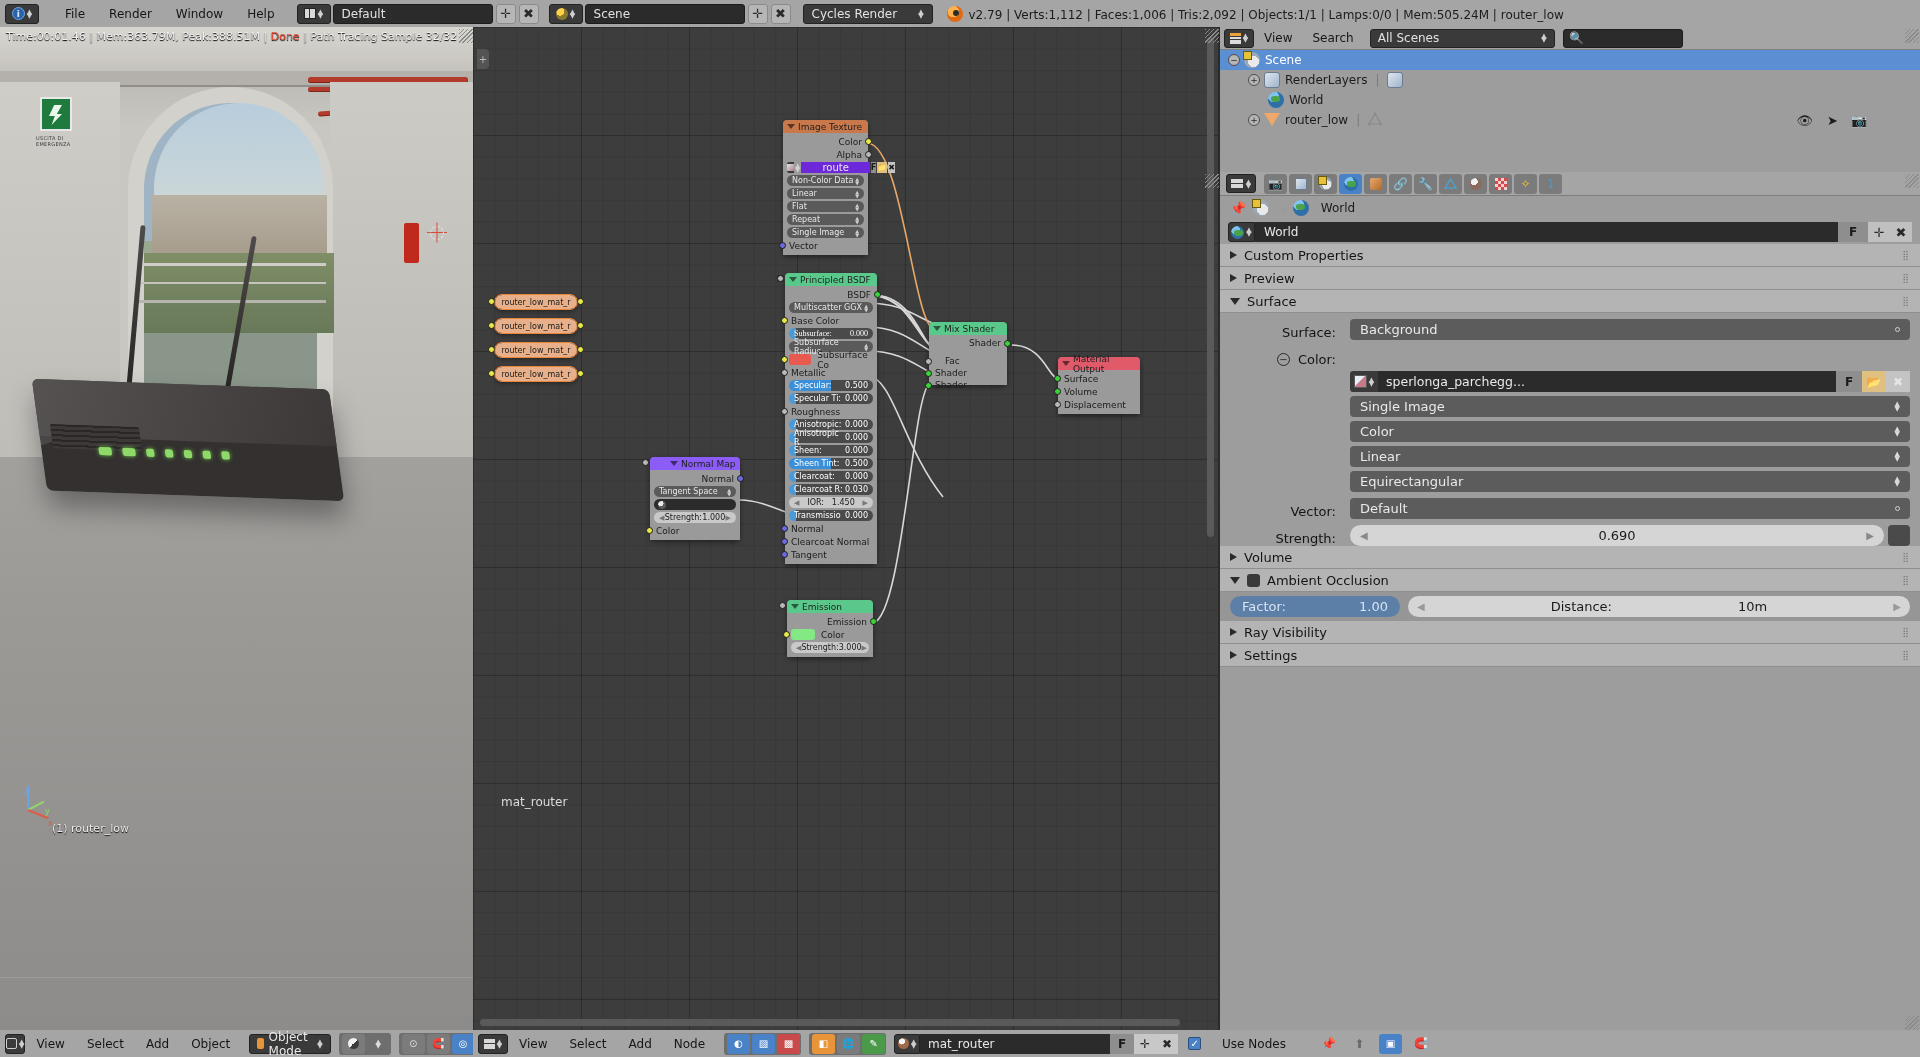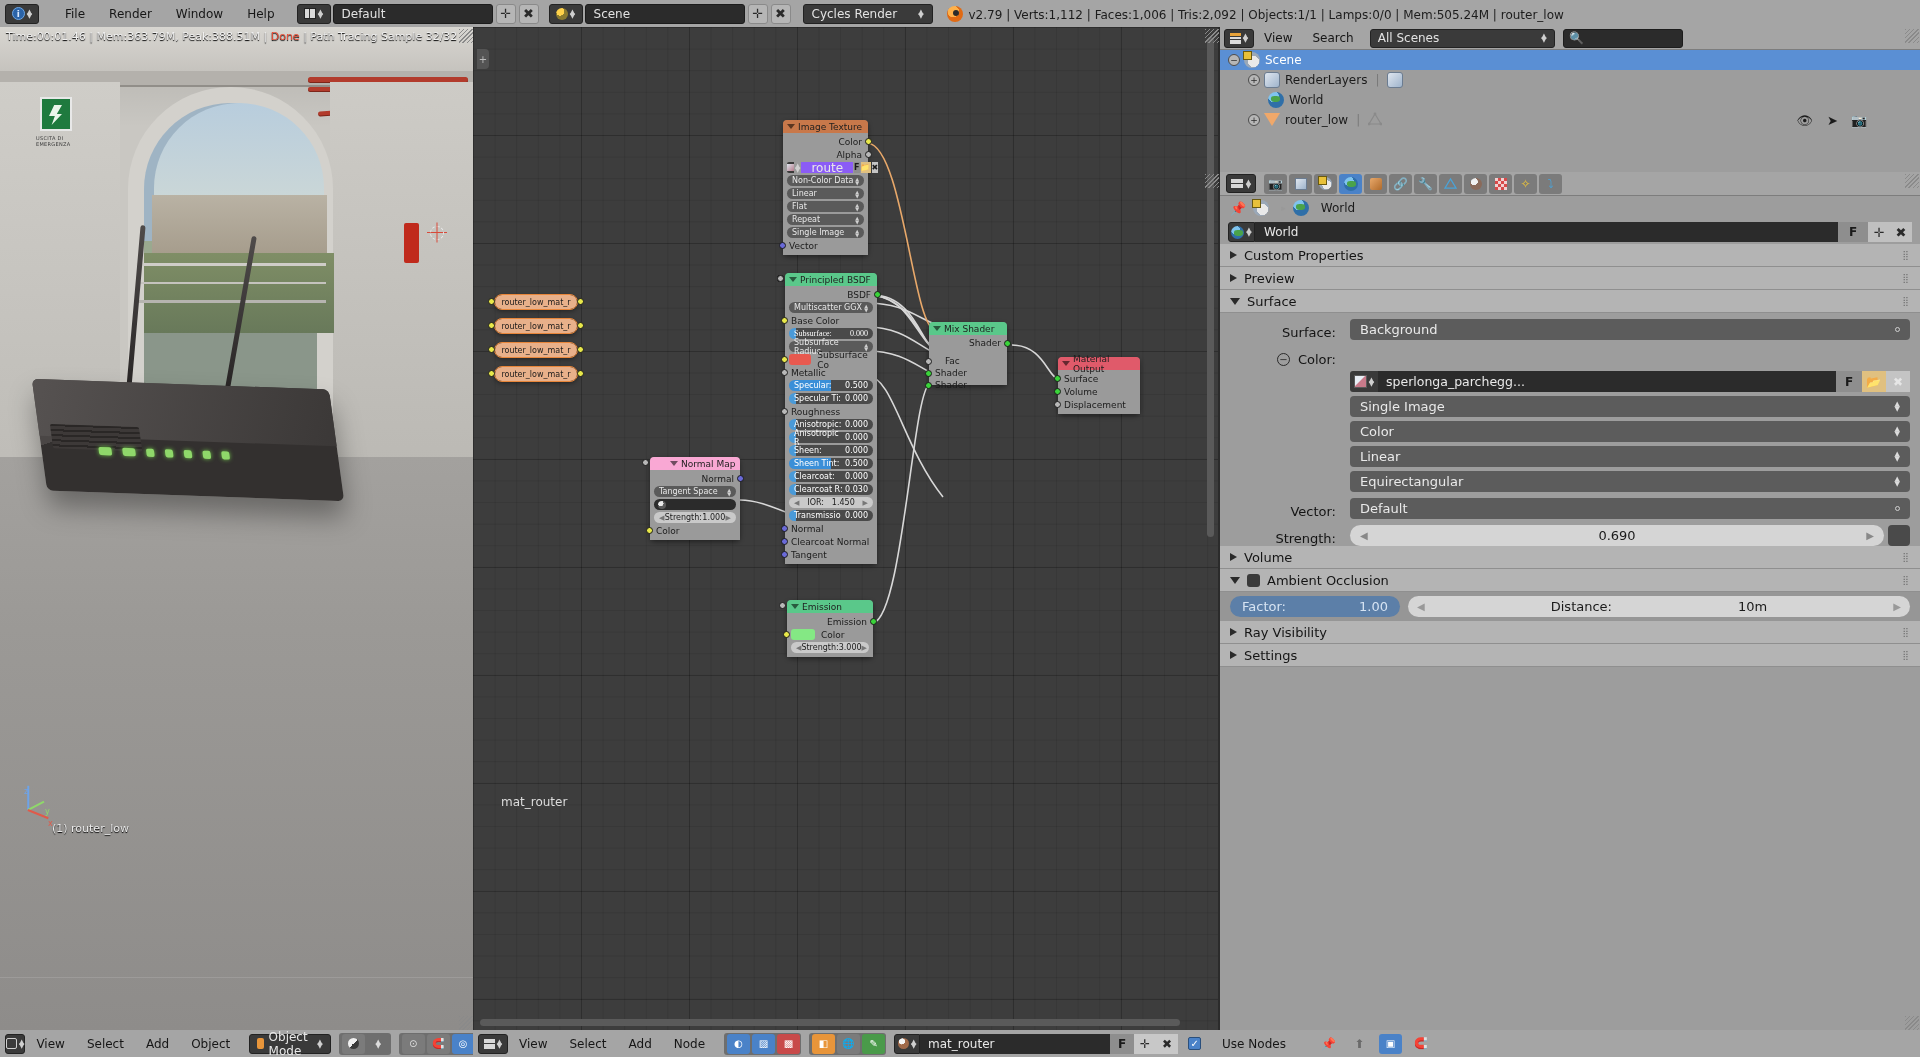--- a/index.html
+++ b/index.html
@@ -387,21 +387,21 @@
           <span>Alpha</span>
         </div>
         <div class="row" style="gap:1px;">
           <span style="width:11px;height:11px;background:#3a3a3a;border-radius:2px 0 0 2px;display:flex;align-items:center;justify-content:center;">
             <span style="width:7px;height:7px;background:linear-gradient(135deg,#dfe6ef,#b47a8a);"></span>
             </span>
           <span class="spin">
               <span>▲</span>
               <span>▼</span>
             </span>
-          <span style="flex:1;height:11px;background:#8b5cf6;display:flex;align-items:center;padding:0 10px;color:#e8e8e8;font-size:12px;">route</span>
+          <span style="flex:1;height:11px;background:#6d28d9;display:flex;align-items:center;padding:0 21px;color:#e8e8e8;font-size:10px;">route</span>
           <span style="width:10px;height:11px;background:#8e8e8e;display:flex;align-items:center;justify-content:center;font-size:8px;font-weight:bold;color:#1a1a1a;">F</span>
           <span style="width:11px;height:11px;background:#e0c080;display:flex;align-items:center;justify-content:center;font-size:8px;">📁</span>
           <span style="width:10px;height:11px;background:#c4c4c4;display:flex;align-items:center;justify-content:center;font-size:8px;">✖</span>
         </div>
         <div class="fld">
             <span>Non-Color Data</span>
             <span class="sp">
               <span>▲</span>
               <span>▼</span>
             </span>
@@ -550,21 +550,21 @@
             <span style="padding-left:2px;">Clearcoat Normal</span>
           </div>
         <div class="row">
             <span class="socket s-purple" style="left:-8px;top:2px;"></span>
             <span style="padding-left:2px;">Tangent</span>
           </div>
       </div>
     </div>
 
     <div class="node" id="n-nmap" style="left:177px;top:430px;width:90px;">
-      <div class="hdr" style="background:#f9a8d4;padding-left:20px;">
+      <div class="hdr" style="background:#8b5cf6;padding-left:20px;">
         <span class="tri"></span>
         <span>Normal Map</span>
       </div>
       <div class="body" style="background:#9a9a9a;">
         <div class="row right">
           <span class="socket s-purple" style="right:-8px;top:2px;"></span>
           <span>Normal</span>
         </div>
         <div class="fld">
             <span>Tangent Space</span>

